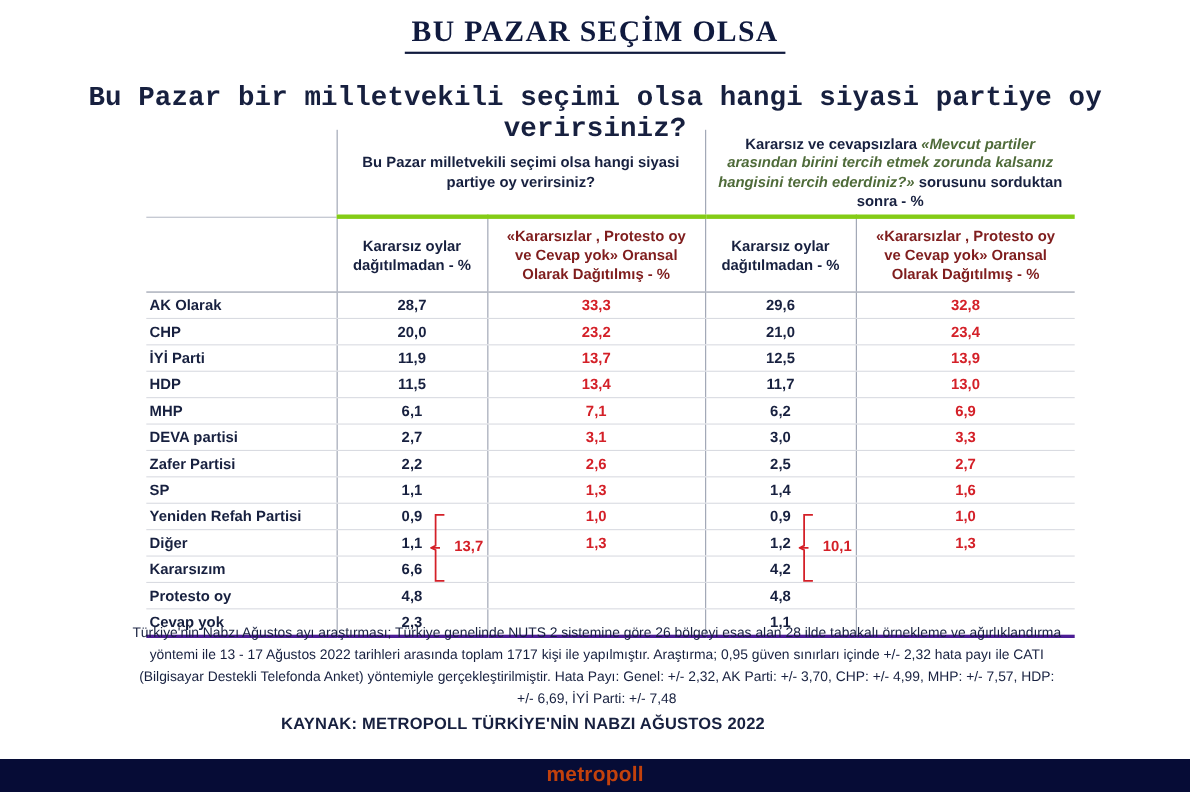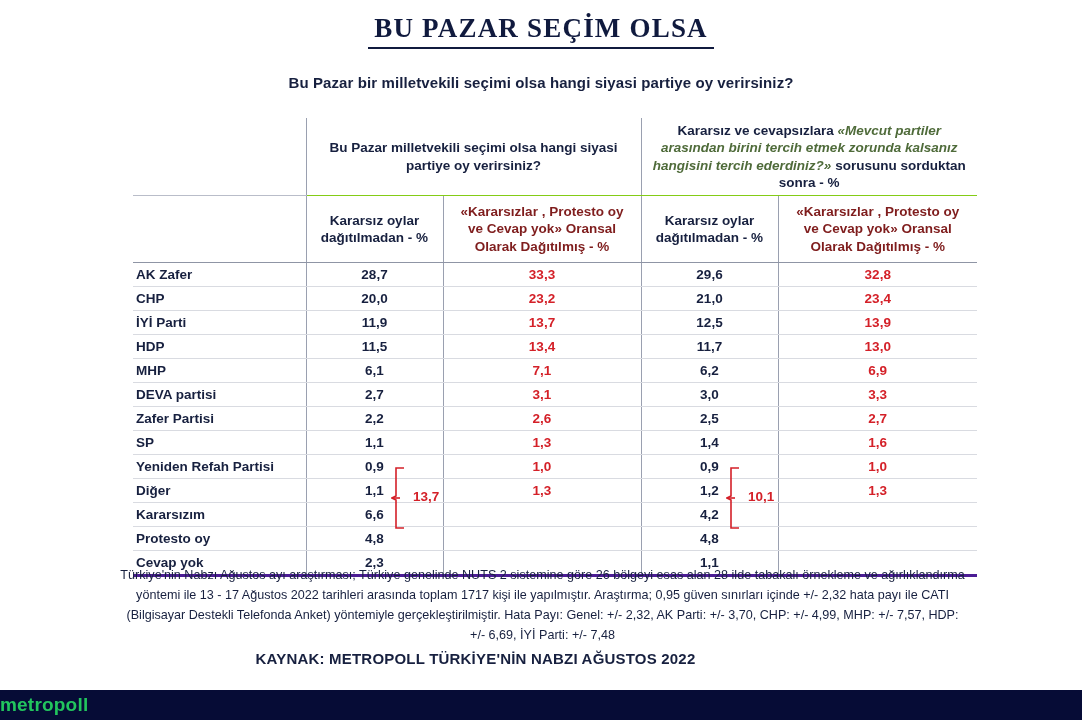--- a/index.html
+++ b/index.html
@@ -20,25 +20,26 @@
     font-size:27px;
     letter-spacing:1.2px;
     color:#101a3e;
     display:inline-block;
     padding:0 6px 5px 6px;
     border-bottom:2px solid #101a3e;
     line-height:1.05;
   }
   .subtitle{
     text-align:center;
-    font-size:15px;
+    font-size:25px;
     font-weight:bold;
     color:#17203f;
     margin-top:25px;
     letter-spacing:.1px;
+    font-family:Liberation Mono, monospace;
   }
 
   
   .table-area{
     position:absolute;
     left:133px; top:118px;
     width:844px;
   }
   table.poll{
     border-collapse:collapse;
@@ -55,21 +56,21 @@
 
   
   .grp-head{
     height:62px;
     font-size:13.5px;
     font-weight:bold;
     text-align:center;
     line-height:1.28;
     padding:4px 8px !important;
     color:#17203f;
-    border-bottom:1px solid #84cc16;
+    border-bottom:4px solid #84cc16;
   }
   .grp-head .q-green{
     color:#4f6b3a;
     font-style:italic;
     font-weight:bold;
   }
   .blank-head{border-bottom:1px solid #b9bdc9;}
   .vdiv{border-left:1px solid #9aa0b0;}
 
   
@@ -135,22 +136,22 @@
     letter-spacing:.2px;
     color:#17203f;
   }
 
   
   .footer-bar{
     position:absolute;
     left:0; top:690px;
     width:1082px;height:30px;
     background:#060c36;
-    color:#22c55e;
-    display:flex;align-items:center;
+    color:#c2410c;
+    display:flex;align-items:center;justify-content:center;
     font-size:19px;font-weight:bold;
     letter-spacing:.2px;
   }
 </style>
 </head>
 <body>
 
 <div class="title-wrap">
   <div class="main-title">BU PAZAR SEÇİM OLSA</div>
 </div>
@@ -176,21 +177,21 @@
       <tr>
         <th class="blank-sub"></th>
         <th class="sub-head vdiv">Kararsız oylar dağıtılmadan - %</th>
         <th class="sub-head red vdiv">«Kararsızlar , Protesto oy ve Cevap yok»  Oransal Olarak Dağıtılmış - %</th>
         <th class="sub-head vdiv">Kararsız oylar dağıtılmadan - %</th>
         <th class="sub-head red vdiv">«Kararsızlar , Protesto oy ve Cevap yok»  Oransal Olarak Dağıtılmış - %</th>
       </tr>
     </thead>
     <tbody>
       <tr>
-          <td class="party">AK Zafer</td>
+          <td class="party">AK Olarak</td>
           <td class="num vdiv">28,7</td>
           <td class="red vdiv">33,3</td>
           <td class="num vdiv">29,6</td>
           <td class="red vdiv">32,8</td>
         </tr>
       <tr>
           <td class="party">CHP</td>
           <td class="num vdiv">20,0</td>
           <td class="red vdiv">23,2</td>
           <td class="num vdiv">21,0</td>

